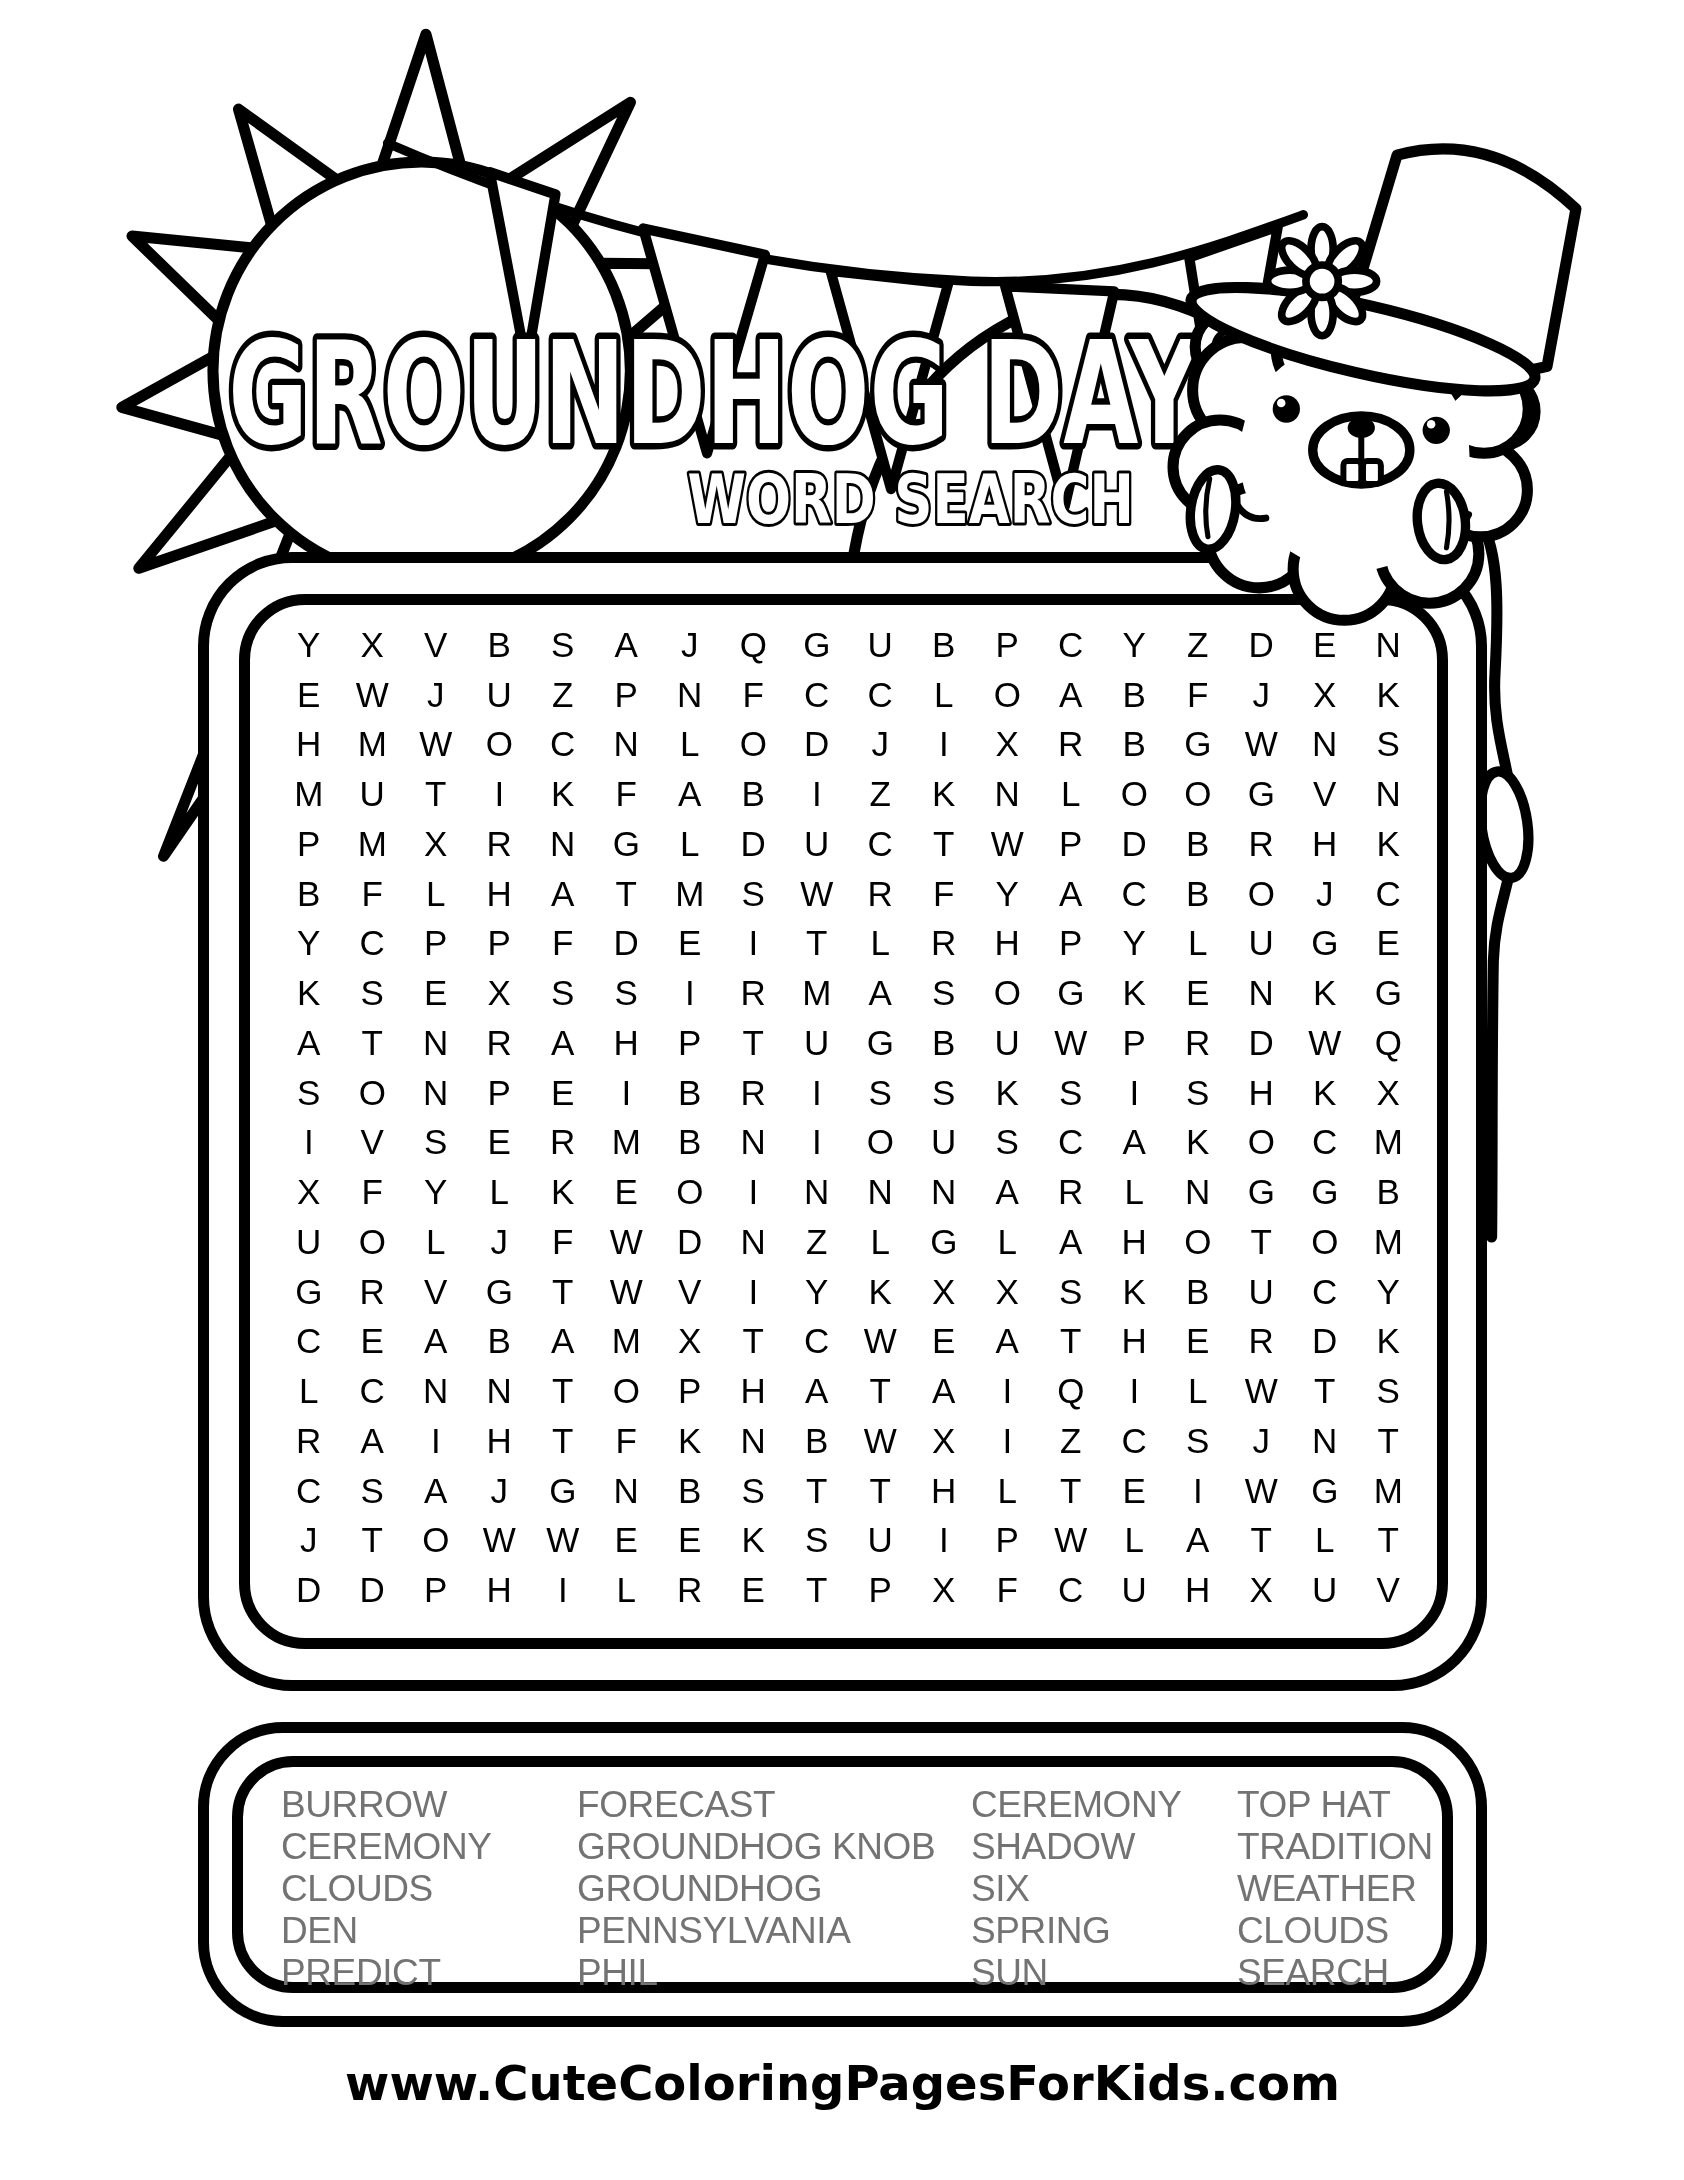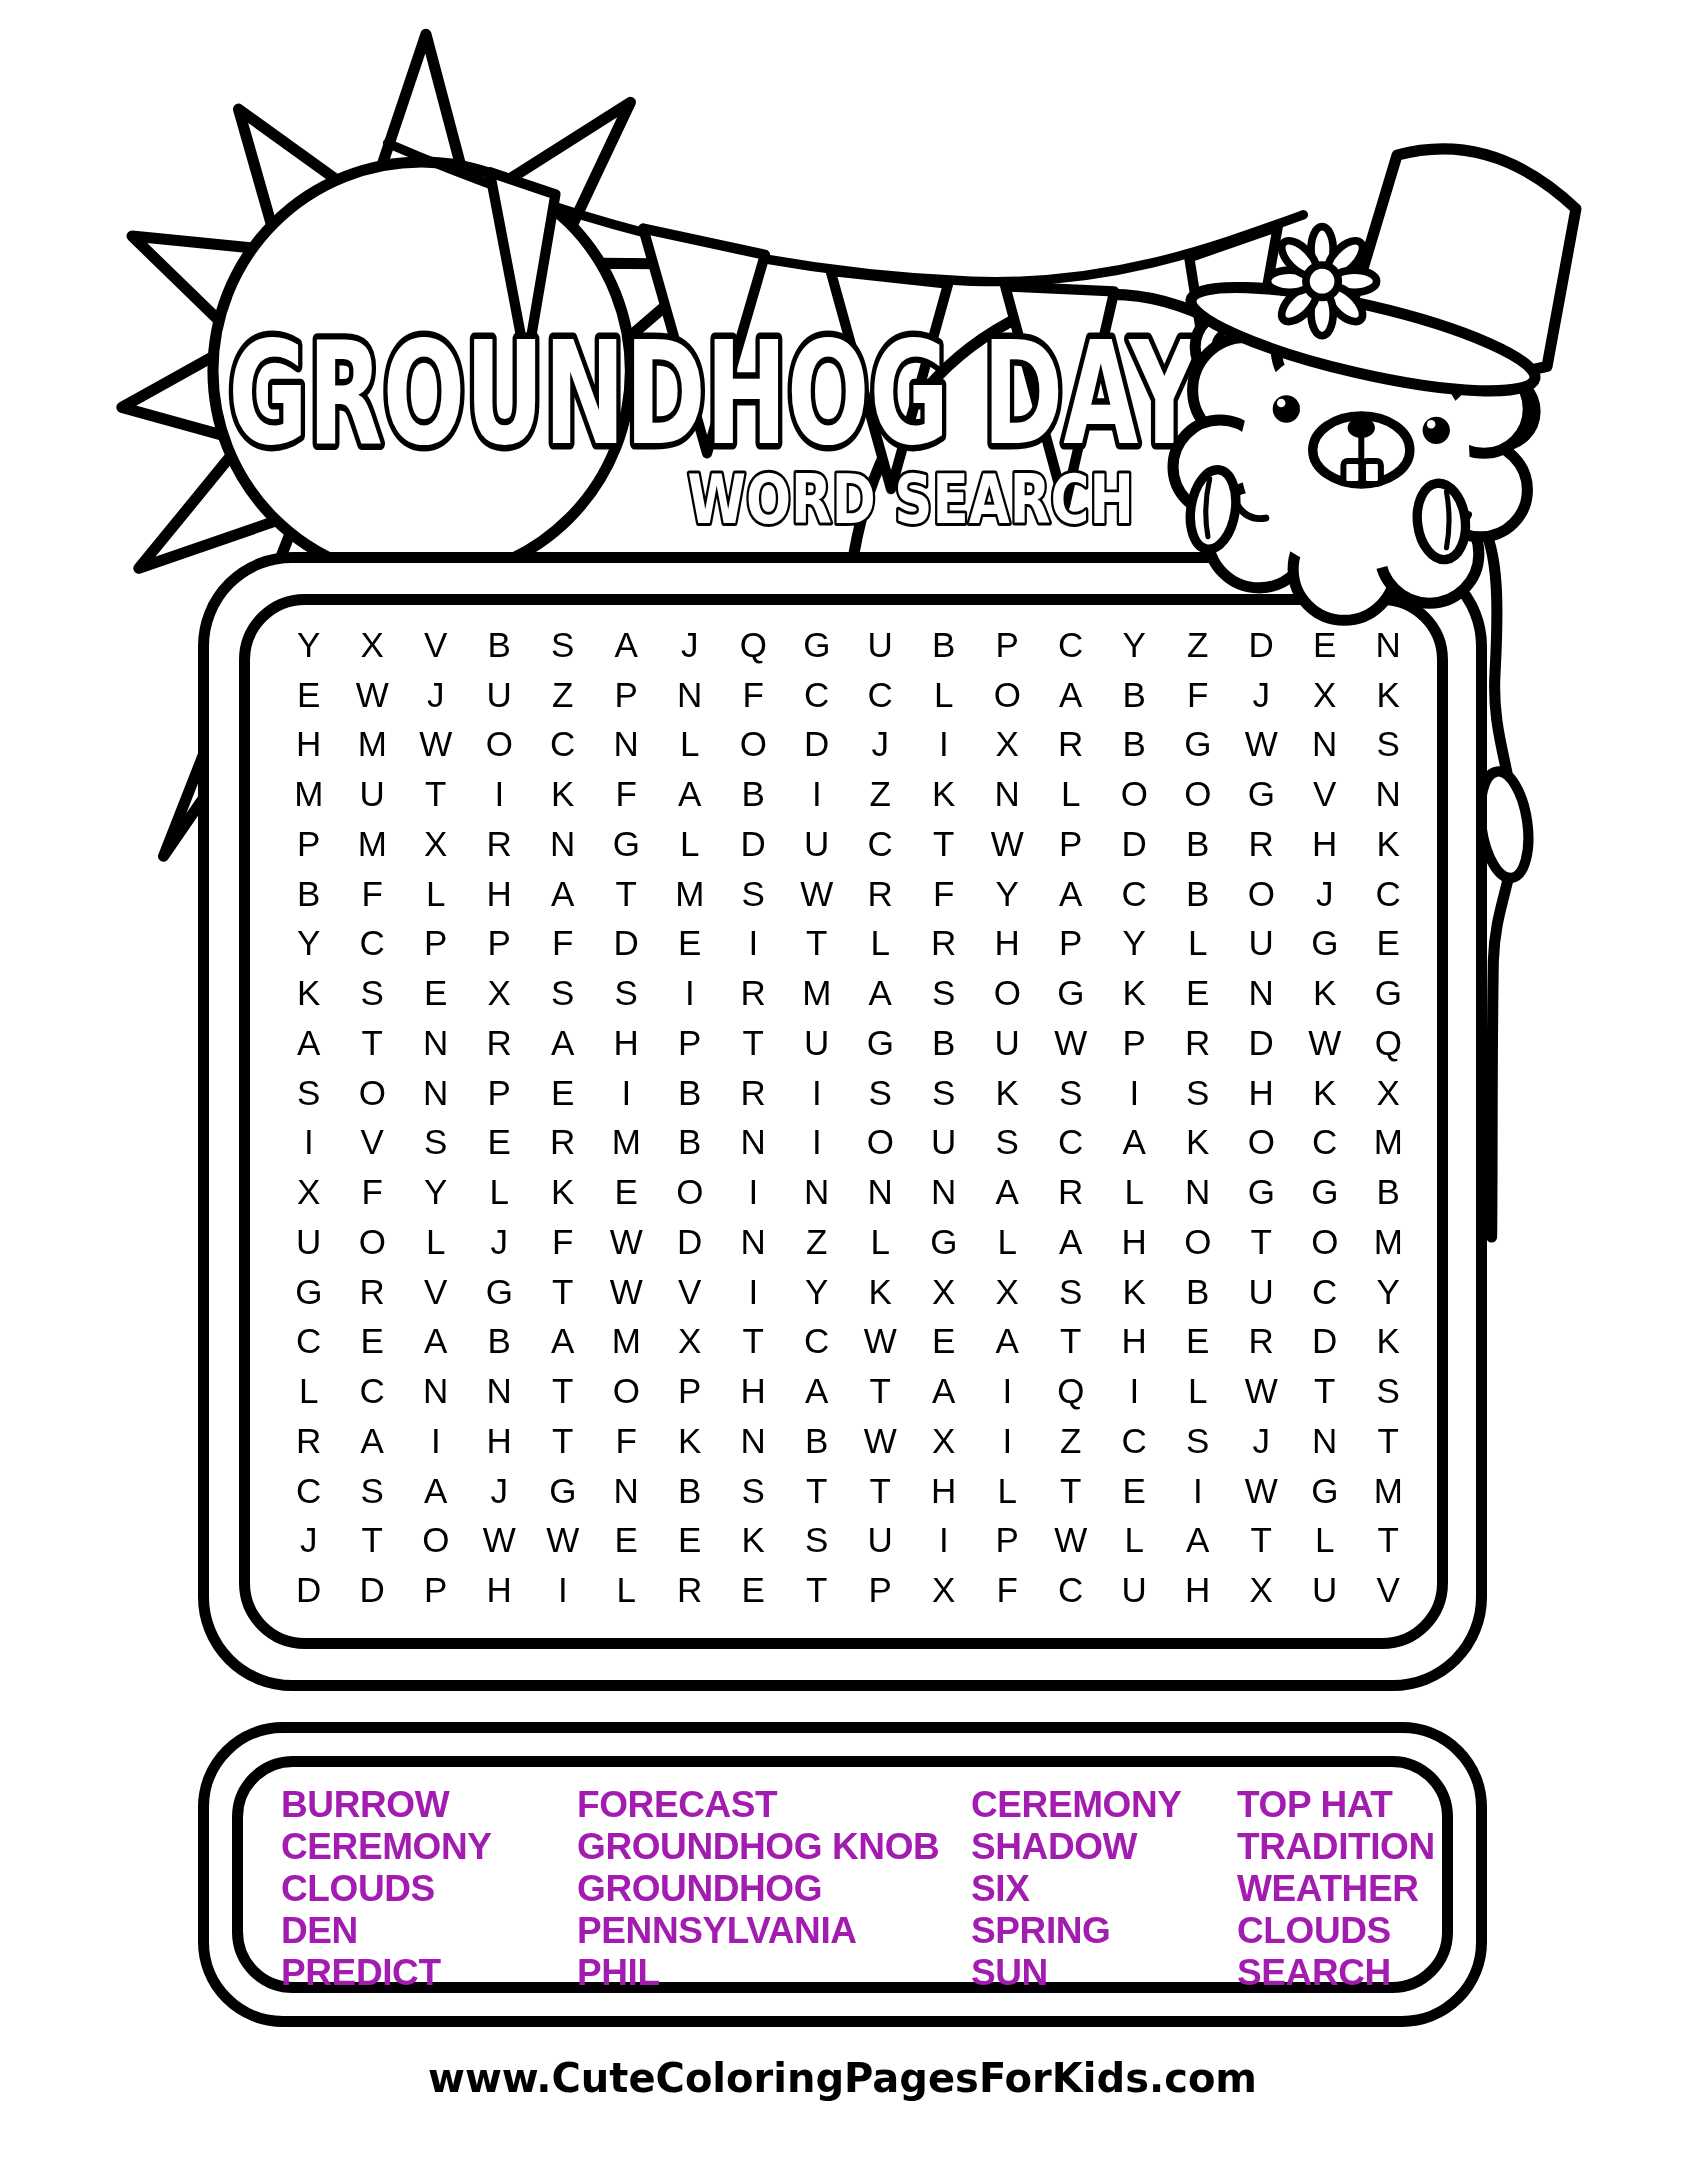--- a/index.html
+++ b/index.html
@@ -31,28 +31,28 @@
     font-size:35px;font-weight:500;color:#000;letter-spacing:0;
   }
 
   
   .word-col{position:absolute;top:1784px;z-index:3;}
   .word-col[data-col="0"]{left:281px;}
   .word-col[data-col="1"]{left:577px;}
   .word-col[data-col="2"]{left:971px;}
   .word-col[data-col="3"]{left:1237px;}
   .word-item{
-    height:42px;line-height:42px;font-size:37px;color:#a21caf;
-    letter-spacing:-0.4px;white-space:nowrap;font-weight:bold;
+    height:42px;line-height:42px;font-size:37px;color:#737373;
+    letter-spacing:-0.4px;white-space:nowrap;
   }
 
   
   #footer{
     left:0;top:2055px;width:1685px;text-align:center;z-index:3;
-    font-family:"DejaVu Sans", sans-serif;font-weight:bold;font-size:40px;color:#000;
+    font-family:"DejaVu Sans", sans-serif;font-weight:bold;font-size:48px;color:#000;
   }
 </style>
 </head>
 <body>
 
 <svg id="bg-svg" width="1685" height="2181" viewBox="0 0 1978 2560">
   <g fill="#ffffff" stroke="#000000" stroke-width="13" stroke-linejoin="round" stroke-linecap="round">
     <polygon points="541,195 448,195 500,40"></polygon>
     <polygon points="671,266 595,212 740,120"></polygon>
     <polygon points="737,397 705,309 838,310"></polygon>

